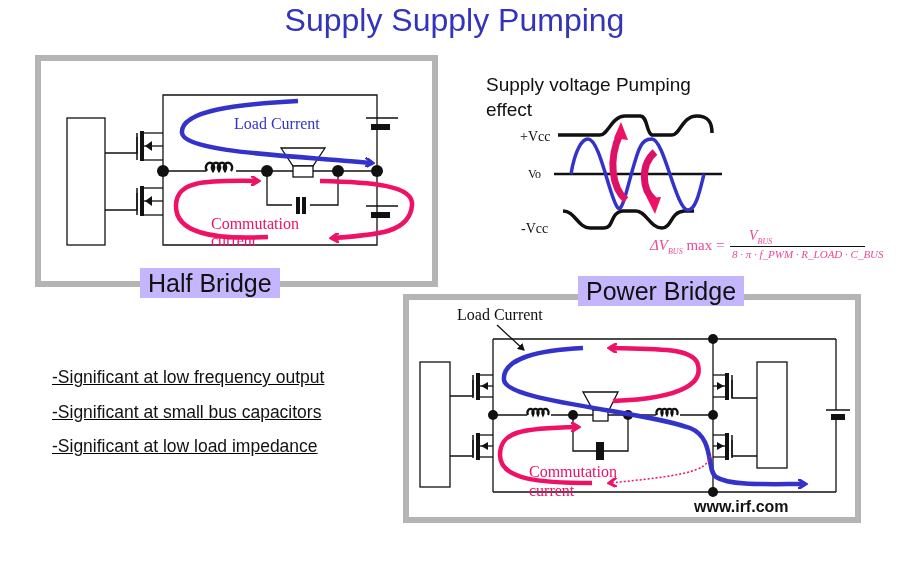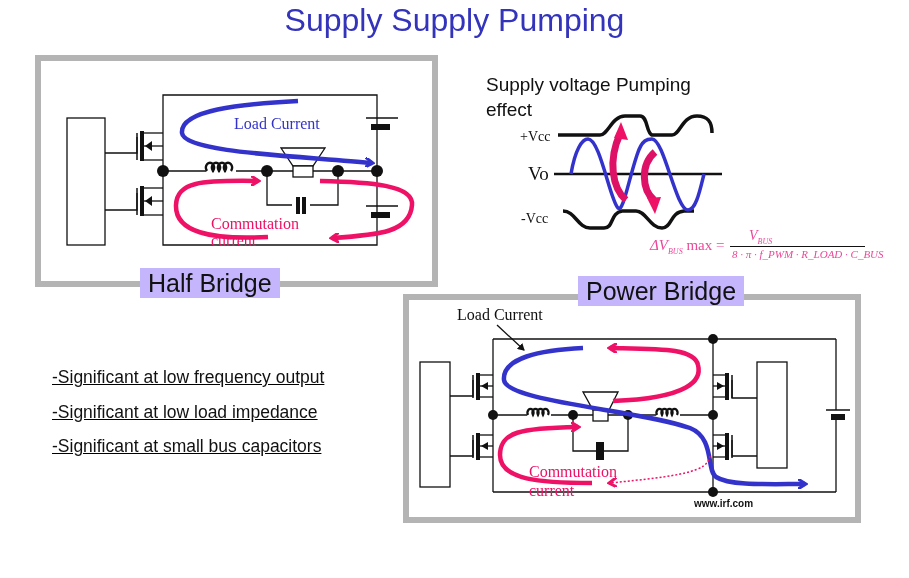--- a/index.html
+++ b/index.html
@@ -5,21 +5,21 @@
   html, body { margin:0; padding:0; background:#ffffff; }
   body { width:909px; height:578px; position:relative; overflow:hidden; font-family:"Liberation Sans", sans-serif; }
   .title { position:absolute; left:0; width:909px; top:2px; text-align:center; font-size:32px; color:#3333bb; }
   .frame { position:absolute; border:6px solid #b4b4b4; box-sizing:border-box; }
   .frame-label { position:absolute; background:#c4b5fd; font-size:25px; color:#111; padding:0 8px; line-height:30px; }
   .section-text { position:absolute; font-size:19px; color:#111; line-height:22px; }
   .bullets { position:absolute; left:52px; top:366px;text-decoration:underline; }
   .bullet { font-size:17.5px; color:#111; height:34.5px; line-height:22px; }
   .serif { font-family:"Liberation Serif", serif; }
   svg { position:absolute; left:0; top:0; }
-  .url { position:absolute; font-size:10px; font-weight:bold; color:#111; }
+  .url { position:absolute; font-size:16px; font-weight:bold; color:#111; }
   .formula { position:absolute; font-family:"Liberation Serif", serif; color:#ec4899; font-size:15px; }
 </style>
 </head>
 <body>
 
 <div class="title">Supply Supply Pumping</div>
 
 <div class="frame" style="left:35px;top:55px;width:403px;height:232px;"></div>
 <div class="frame-label" style="left:140px;top:268px;">Half Bridge</div>
 
@@ -209,37 +209,37 @@
   <path d="M592,483 C540,483 500,480 500,455 C500,432 520,428 578,427" stroke="#ee1166" stroke-width="4.5" fill="none" marker-end="url(#arrPink)"></path>
   <path d="M710,456 C708,472 680,476 610,483" stroke="#ee1166" stroke-width="1.5" stroke-dasharray="2,2" fill="none" marker-end="url(#arrPink)"></path>
 </svg>
 
 <div class="section-text serif" style="left:234px;top:113px;font-size:16px;color:#3333cc;">Load Current</div>
 <div class="section-text serif" style="left:211px;top:213px;font-size:16px;color:#ee1166;">Commutation</div>
 <div class="section-text serif" style="left:211px;top:233px;font-size:16px;color:#ee1166;line-height:16px;">current</div>
 
 <div class="section-text" style="left:486px;top:72px;width:240px;font-size:19px;line-height:25px;">Supply voltage Pumping effect</div>
 <div class="section-text serif" style="left:520px;top:126px;font-size:14px;">+Vcc</div>
-<div class="section-text serif" style="left:528px;top:163px;font-size:19px;">Vo</div>
-<div class="section-text serif" style="left:521px;top:208px;font-size:14px;">-Vcc</div>
+<div class="section-text serif" style="left:528px;top:163px;font-size:12px;">Vo</div>
+<div class="section-text serif" style="left:521px;top:218px;font-size:14px;">-Vcc</div>
 
 <div class="formula" style="left:650px;top:229px;width:220px;height:40px;">
   <span style="position:absolute;left:0;top:8px;font-size:15px;white-space:nowrap;">
     <span style="font-style:italic;">ΔV</span><sub style="font-size:8px;font-style:italic;">BUS</sub>
     <span>max =</span>
   </span>
   <span style="position:absolute;left:99px;top:-1px;font-size:14px;white-space:nowrap;">
     <span style="font-style:italic;">V</span><sub style="font-size:8px;font-style:italic;">BUS</sub>
   </span>
   <span style="position:absolute;left:80px;top:17px;width:135px;border-top:1px solid #111;"></span>
   <span style="position:absolute;left:82px;top:19px;font-size:11px;font-style:italic;white-space:nowrap;text-align:center;">8 · π · f_PWM · R_LOAD · C_BUS</span>
 </div>
 
 <div class="section-text serif" style="left:457px;top:304px;font-size:16px;">Load Current</div>
 <div class="section-text serif" style="left:529px;top:461px;font-size:16px;color:#ee1166;">Commutation</div>
 <div class="section-text serif" style="left:529px;top:483px;font-size:16px;color:#ee1166;line-height:16px;">current</div>
 <div class="url" style="left:694px;top:498px;">www.irf.com</div>
 
 <div class="bullets">
   <div class="bullet">-Significant at low frequency output</div>
+  <div class="bullet">-Significant at small bus capacitors</div>
   <div class="bullet">-Significant at low load impedance</div>
-  <div class="bullet">-Significant at small bus capacitors</div>
 </div>
 
 </body></html>

